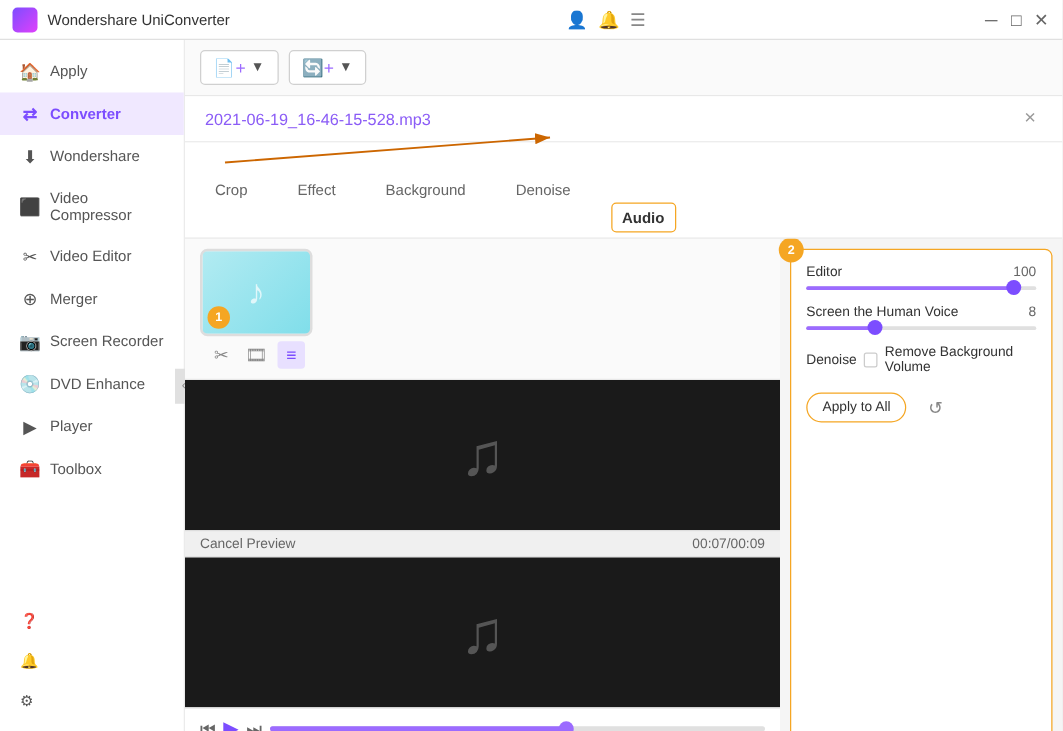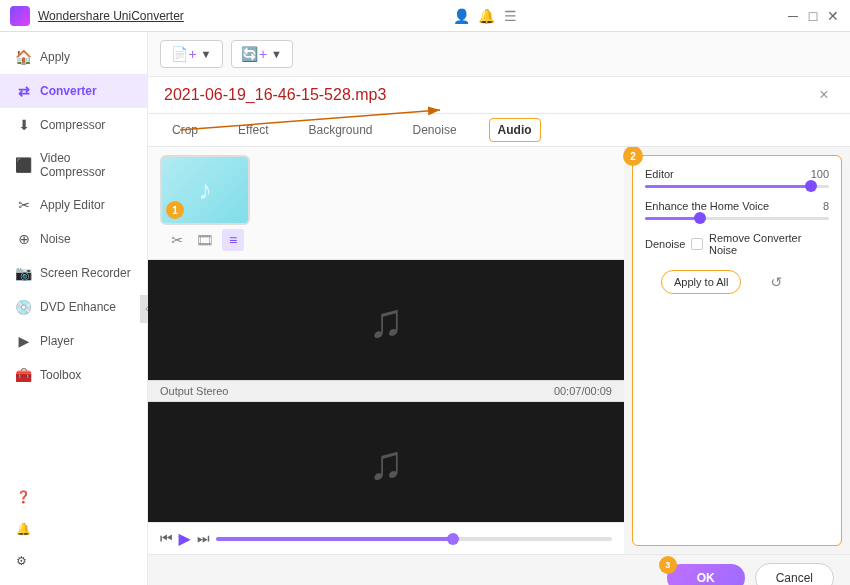--- a/index.html
+++ b/index.html
@@ -25,21 +25,21 @@
     .titlebar-left {
       display: flex;
       align-items: center;
       gap: 8px;
     }
     .app-logo {
       width: 20px; height: 20px;
       background: linear-gradient(135deg, #7c4dff, #e040fb);
       border-radius: 4px;
     }
-    .titlebar-title { font-size: 12px; color: #333; text-decoration: underline; }
+    .titlebar-title { font-size: 12px; color: #333; }
     .titlebar-controls {
       display: flex;
       gap: 6px;
       align-items: center;
     }
     .titlebar-btn {
       width: 14px; height: 14px;
       border: none;
       background: none;
       cursor: pointer;
@@ -119,21 +119,21 @@
 
     
     .modal-header {
       display: flex;
       align-items: center;
       justify-content: space-between;
       background: #fff;
       padding: 8px 16px;
       border-bottom: 1px solid #e8e8e8;
     }
-    .modal-filename { font-size: 16px; color: #b91c1c; }
+    .modal-filename { font-size: 13px; color: #8b5cf6; }
     .modal-close {
       width: 20px; height: 20px;
       background: none; border: none;
       cursor: pointer; font-size: 16px; color: #999;
       display: flex; align-items: center; justify-content: center;
     }
 
     
     .modal-toolbar {
       display: flex;
@@ -150,20 +150,21 @@
       color: #666;
       border: none;
       background: none;
     }
     .toolbar-tab.active {
       border: 1.5px solid #f5a623;
       border-radius: 4px;
       color: #333;
       font-weight: 600;
       background: #fff;
+      margin-top: 44px;
     }
 
     
     .modal-body {
       display: flex;
       flex: 1;
       overflow: hidden;
     }
 
     
@@ -325,23 +326,22 @@
       font-size: 11px; color: #333;
     }
     .denoise-checkbox {
       width: 12px; height: 12px;
       border: 1px solid #ccc; border-radius: 2px;
       background: #fff;
     }
     .panel-actions {
       display: flex;
       align-items: center;
-      gap: 24px;
+      gap: 12px;
       margin-top: 14px;
-      margin-left: 16px;
     }
     .apply-all-btn {
       padding: 5px 12px;
       border: 1.5px solid #f5a623;
       border-radius: 20px;
       background: #fff;
       color: #333; font-size: 11px;
       cursor: pointer;
     }
     .reset-btn {
@@ -450,33 +450,33 @@
       <div class="sidebar-item">
         <span class="sidebar-icon">🏠</span>
         <span>Apply</span>
       </div>
       <div class="sidebar-item active">
         <span class="sidebar-icon" style="color:#7c4dff;">⇄</span>
         <span>Converter</span>
       </div>
       <div class="sidebar-item">
         <span class="sidebar-icon">⬇</span>
-        <span>Compressor</span>
+        <span>Wondershare</span>
       </div>
       <div class="sidebar-item">
         <span class="sidebar-icon">⬛</span>
         <span>Video Compressor</span>
       </div>
       <div class="sidebar-item">
         <span class="sidebar-icon">✂</span>
-        <span>Apply Editor</span>
+        <span>Video Editor</span>
       </div>
       <div class="sidebar-item">
         <span class="sidebar-icon">⊕</span>
-        <span>Noise</span>
+        <span>Merger</span>
       </div>
       <div class="sidebar-item">
         <span class="sidebar-icon">📷</span>
         <span>Screen Recorder</span>
       </div>
       <div class="sidebar-item">
         <span class="sidebar-icon">💿</span>
         <span>DVD Enhance</span>
       </div>
       <div class="sidebar-item">
@@ -546,21 +546,21 @@
                   <button class="thumb-action-btn active">≡</button>
                 </div>
               </div>
             </div>
 
             <div class="preview-top">
               <span class="music-icon-large">♫</span>
             </div>
 
             <div class="preview-divider">
-              <span>Output Stereo</span>
+              <span>Cancel Preview</span>
               <span>00:07/00:09</span>
             </div>
 
             <div class="preview-bottom">
               <span class="music-icon-large">♫</span>
             </div>
 
             <div class="playback-controls">
               <button class="play-btn">⏮</button>
               <button class="play-btn" style="font-size:16px; color:#7c4dff;">▶</button>
@@ -581,34 +581,34 @@
                 <span class="audio-control-value">100</span>
               </div>
               <div class="slider-track">
                 <div class="slider-fill" style="width:90%"></div>
                 <div class="slider-thumb" style="left:90%"></div>
               </div>
             </div>
 
             <div class="audio-control-group">
               <div class="audio-control-label">
-                <span>Enhance the Home Voice</span>
+                <span>Screen the Human Voice</span>
                 <span class="audio-control-value">8</span>
               </div>
               <div class="slider-track">
                 <div class="slider-fill" style="width:30%"></div>
                 <div class="slider-thumb" style="left:30%"></div>
               </div>
             </div>
 
 
             <div class="denoise-row">
               <span>Denoise</span>
               <div class="denoise-checkbox"></div>
-              <span>Remove Converter Noise</span>
+              <span>Remove Background Volume</span>
             </div>
 
             <div class="panel-actions">
               <button class="apply-all-btn">Apply to All</button>
               <button class="reset-btn">↺</button>
             </div>
           </div>
         </div>
 
         <div class="modal-action-bar">

